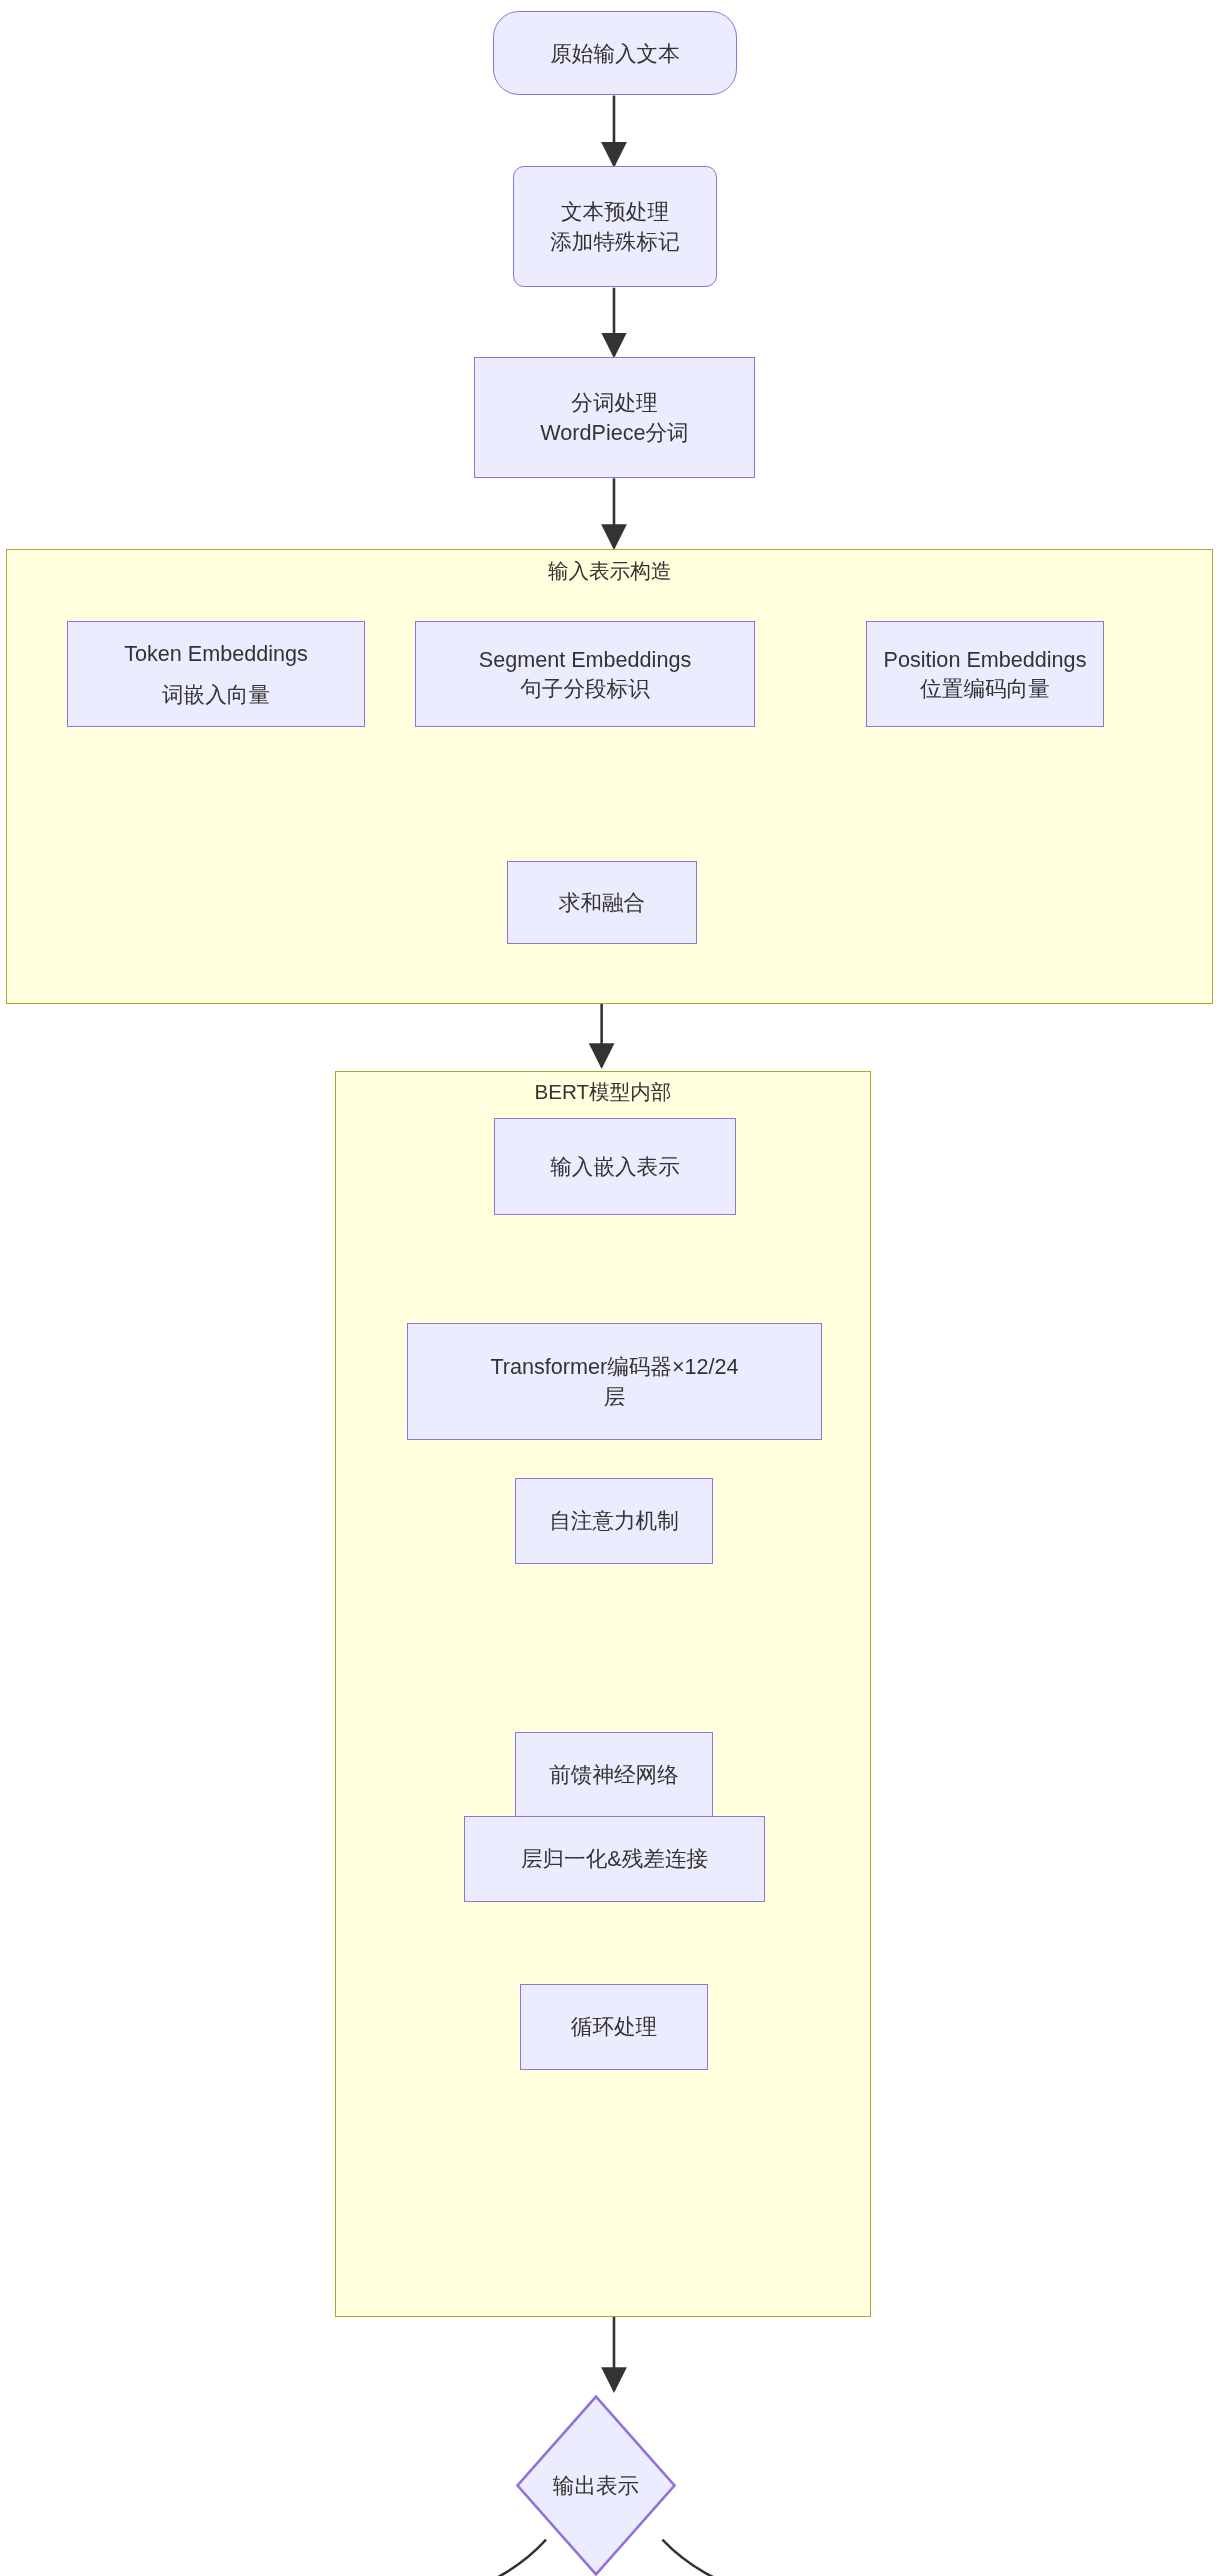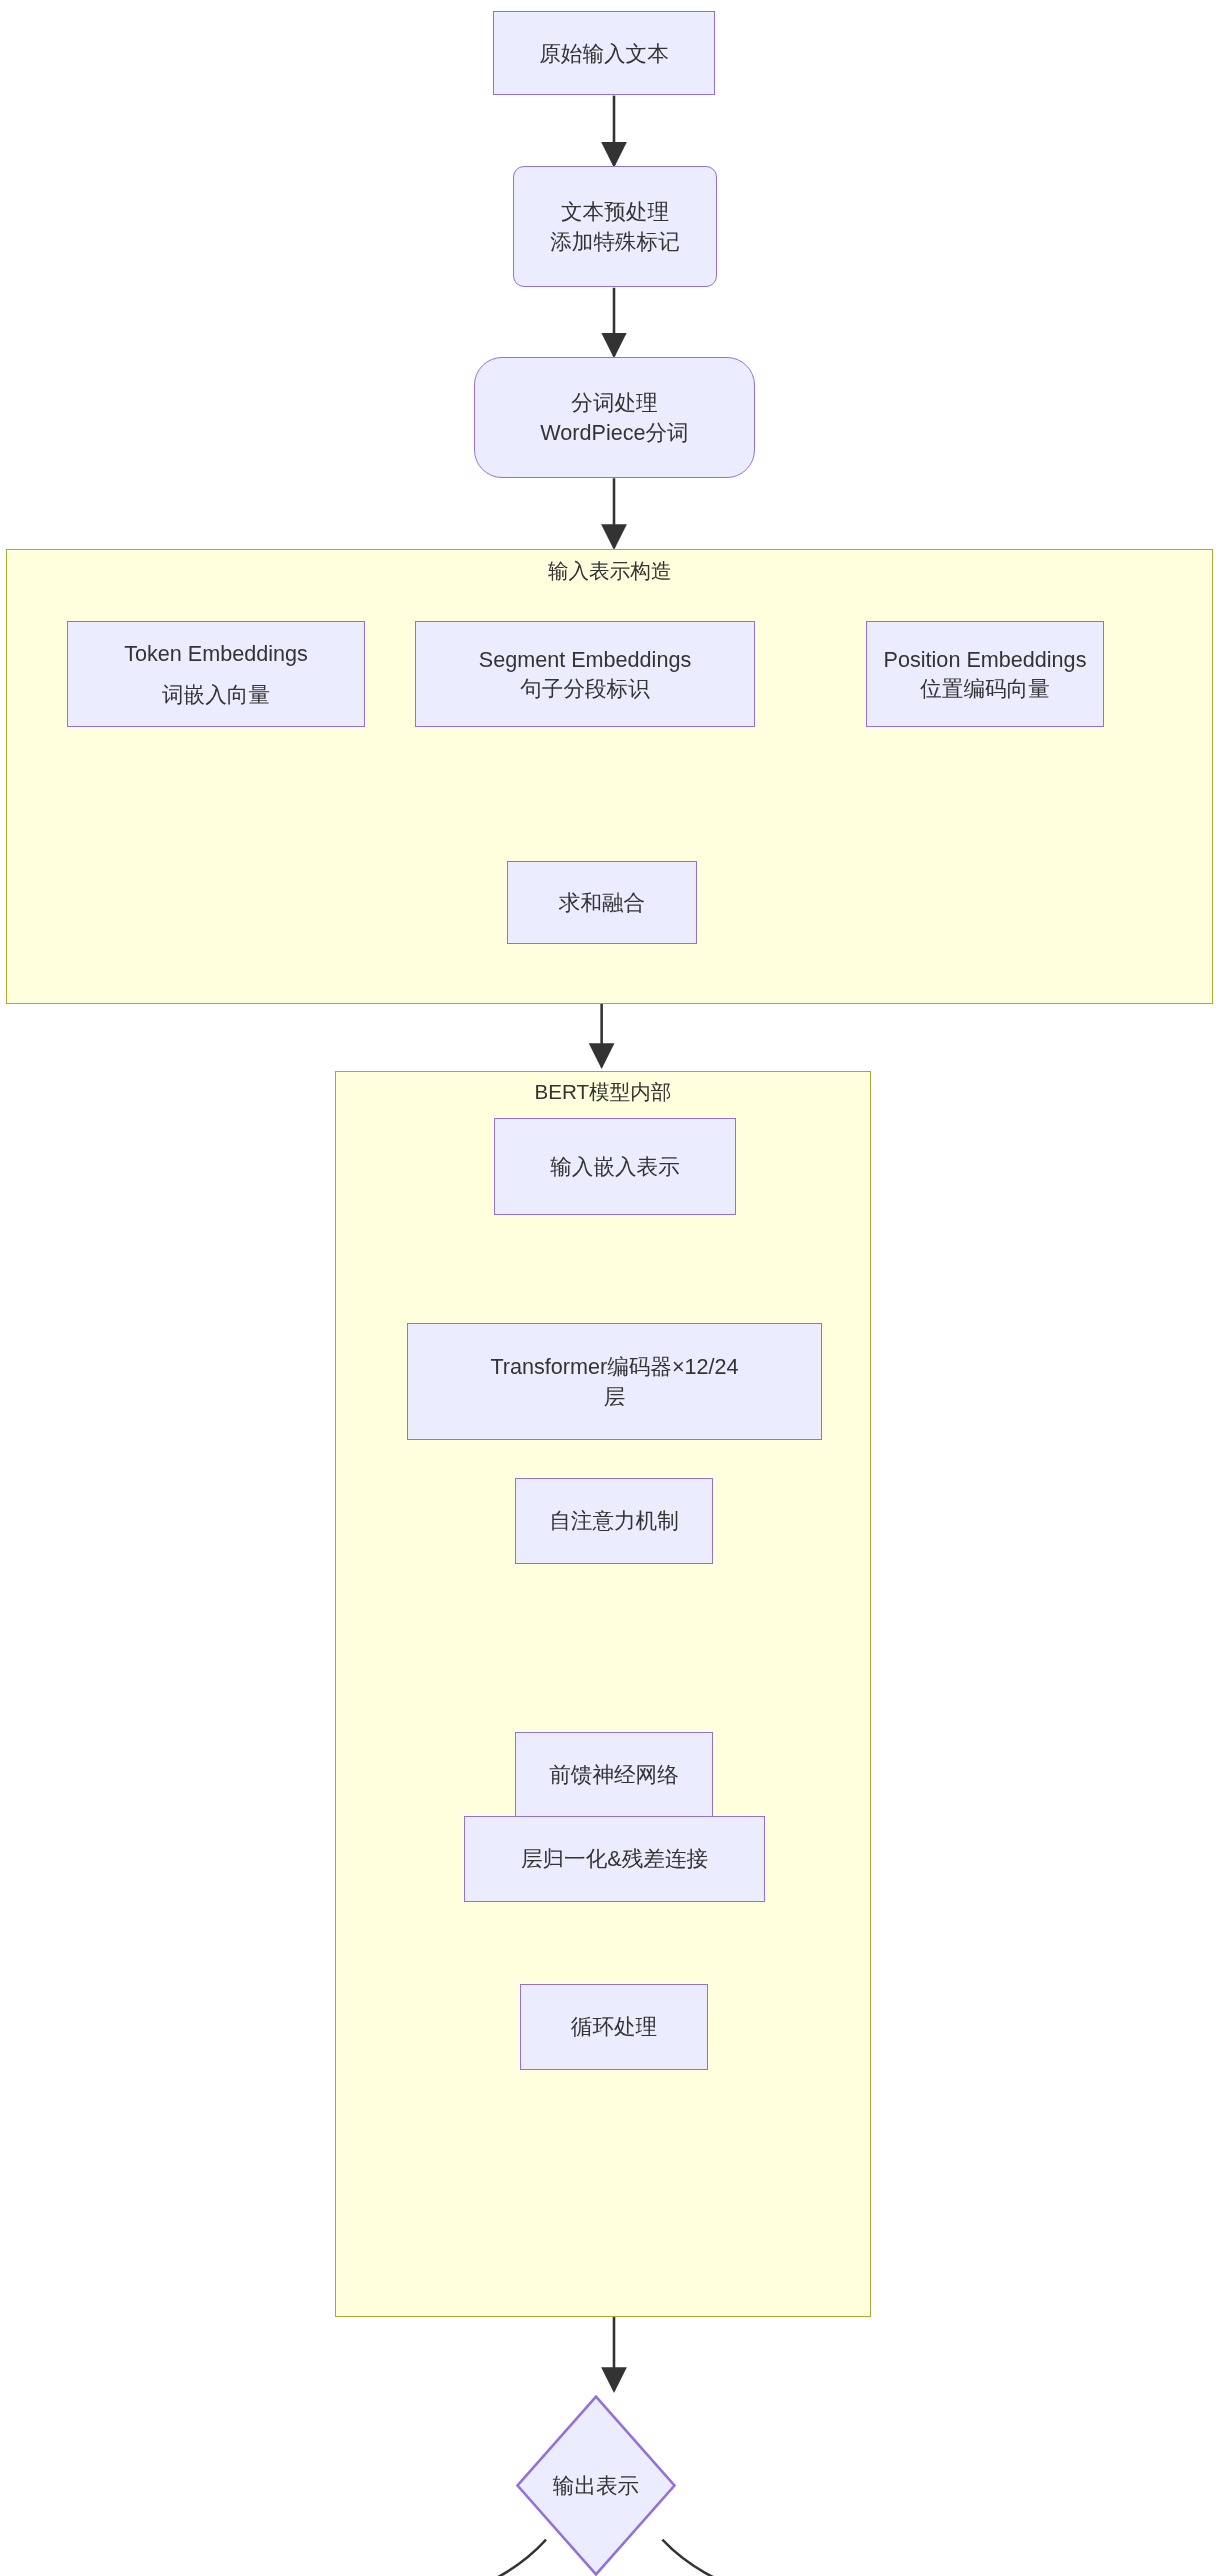--- a/index.html
+++ b/index.html
@@ -119,30 +119,30 @@
   </svg>
 
   <div class="cluster" style="left:6.2px; top:549px; width:1207px; height:455px;">
   </div>
   <div class="cluster-title" style="left:6.2px; top:560px; width:1207px;">输入表示构造</div>
 
   <div class="cluster" style="left:335px; top:1071px; width:536px; height:1246px;">
   </div>
   <div class="cluster-title" style="left:335px; top:1081px; width:536px;">BERT模型内部</div>
 
-  <div class="node" style="left:493px; top:11.3px; width:222px; height:84px;">
+  <div class="node" style="left:493px; top:11.3px; width:244px; height:84px;border-radius:26px;">
     <span class="line">原始输入文本</span>
   </div>
 
   <div class="node rounded" style="left:513px; top:166px; width:204px; height:121px;">
     <span class="line">文本预处理</span>
     <span class="line">添加特殊标记</span>
   </div>
 
-  <div class="node" style="left:474px; top:357px; width:281px; height:121px;border-radius:28px;">
+  <div class="node" style="left:474px; top:357px; width:281px; height:121px;">
     <span class="line">分词处理</span>
     <span class="line">WordPiece分词</span>
   </div>
 
   <div class="node" style="left:67px; top:621px; width:298px; height:106px;gap:12px;">
     <span class="line">Token Embeddings</span>
     <span class="line">词嵌入向量</span>
   </div>
 
   <div class="node" style="left:415px; top:621px; width:340px; height:106px;">

